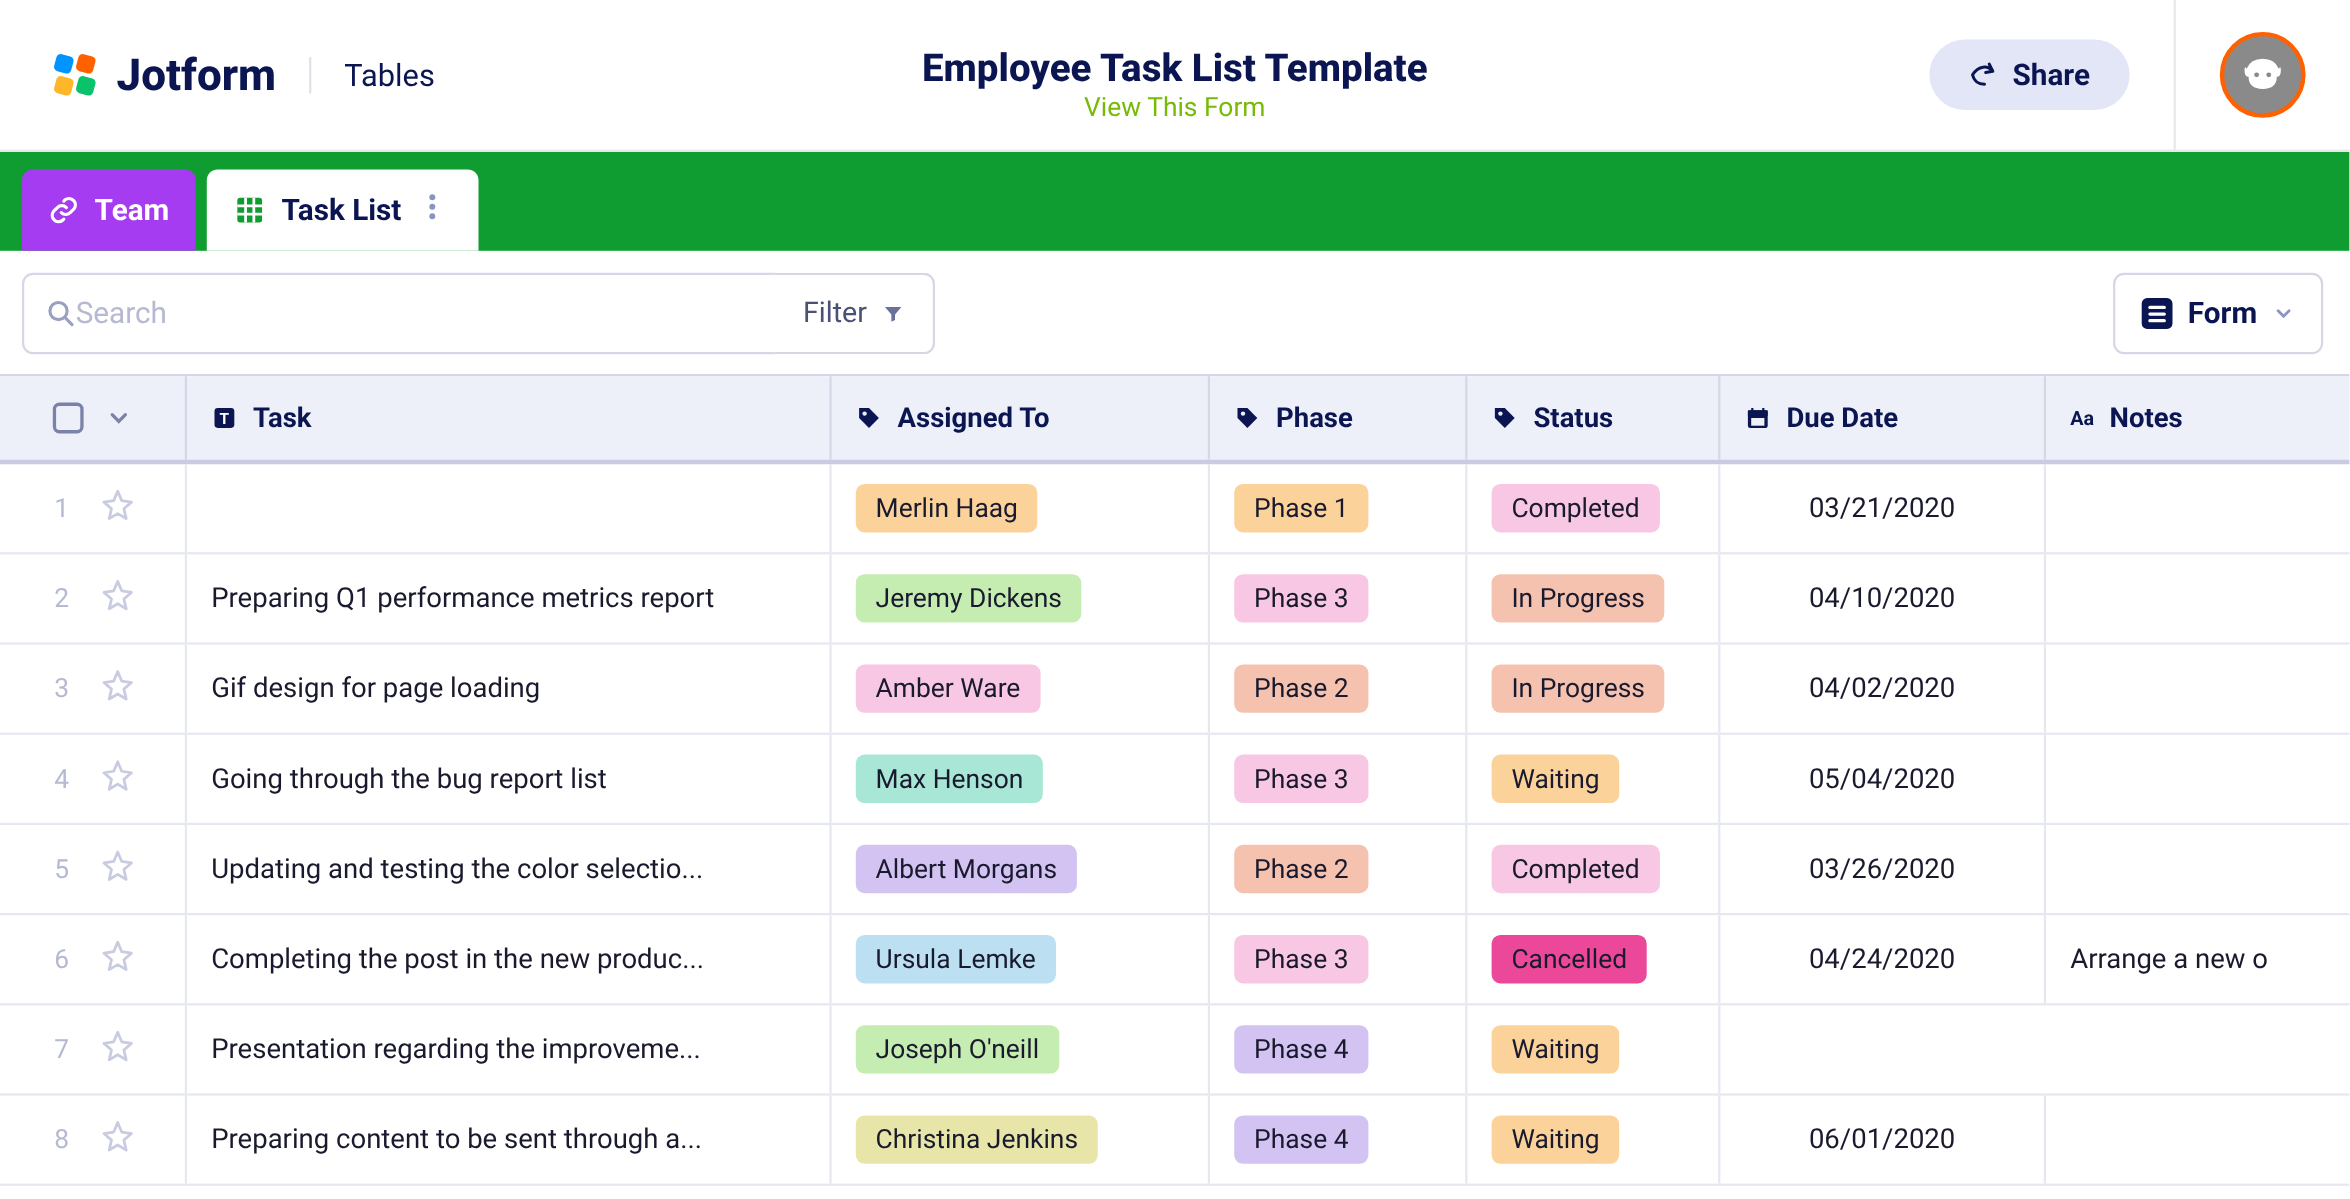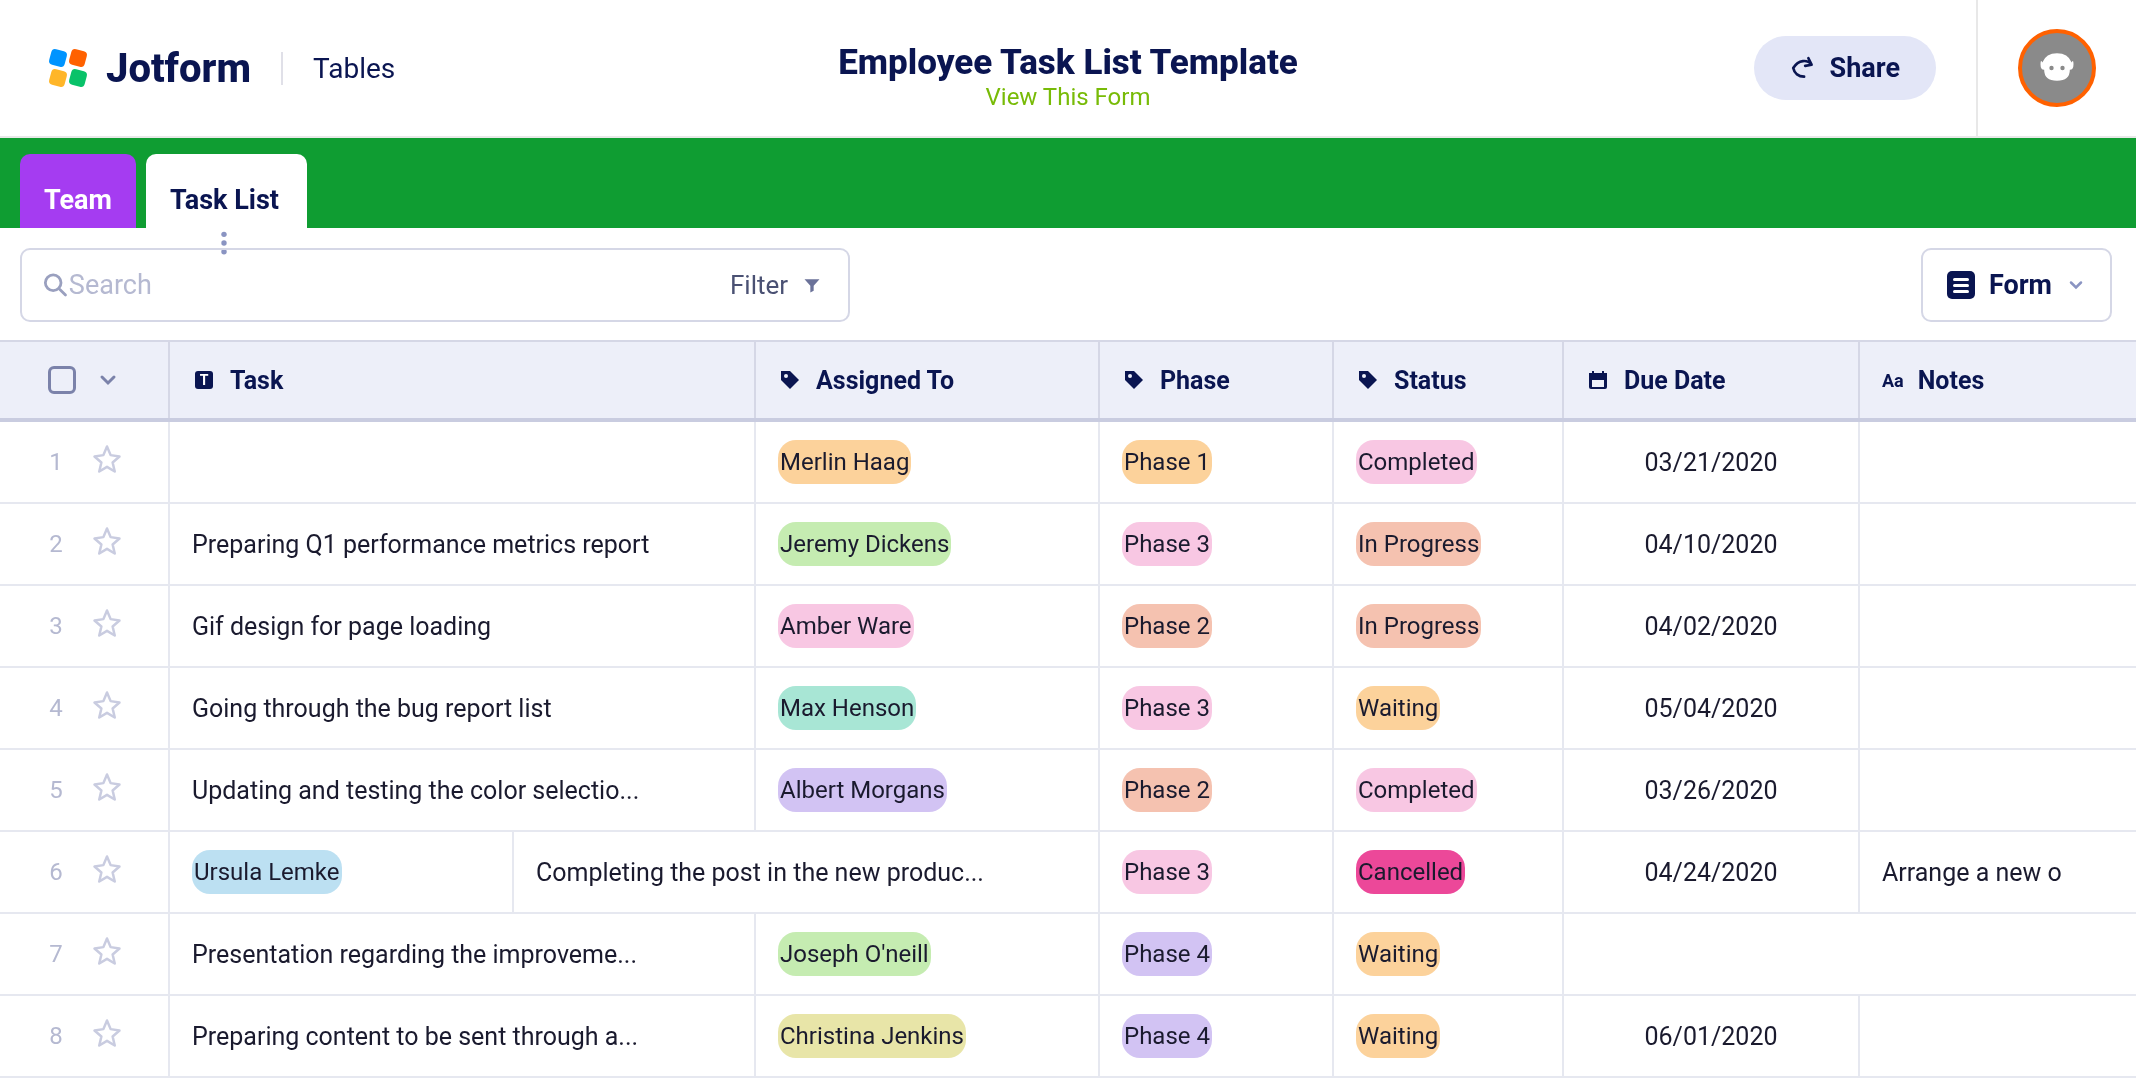--- a/index.html
+++ b/index.html
@@ -15,21 +15,21 @@
 .center-title h1 { font-size: 35px; font-weight: 800; color: #0a1551; }
 .view-form { font-size: 24px; color: #78bb07; }
 .header-right { margin-left: auto; display: flex; align-items: center; gap: 40px; }
 .share-btn { display: flex; align-items: center; gap: 14px; background: #e3e6f7; border: none; border-radius: 40px; padding: 16px 36px; font-size: 27px; font-weight: 700; color: #0a1551; cursor: pointer; }
 .avatar-wrap { border-left: 2px solid #e8e8e8; padding-left: 40px; height: 138px; display: flex; align-items: center; }
 .avatar { width: 78px; height: 78px; border-radius: 50%; border: 4px solid #ff6100; background: #8a8a8a; display: flex; align-items: center; justify-content: center; }
 .avatar svg { width: 44px; height: 44px; }
 
 
 .tabsbar { height: 90px; background: #0f9d32; display: flex; align-items: flex-end; padding-left: 20px; gap: 10px; }
-.tab { display: flex; align-items: center; gap: 14px; padding: 16px 24px; border-radius: 10px 10px 0 0; font-size: 27px; font-weight: 700; height: 74px; cursor: pointer; flex-direction: column; }
+.tab { display: flex; align-items: center; gap: 14px; padding: 16px 24px; border-radius: 10px 10px 0 0; font-size: 27px; font-weight: 700; height: 74px; cursor: pointer; }
 .tab.purple { background: #a53cf1; color: #fff; }
 .tab.active { background: #fff; color: #0a1551; padding-right: 28px; }
 .tab-menu-dots { padding: 0 10px; color: #8a94c2; }
 
 
 .toolbar { display: flex; align-items: center; padding: 20px 24px 18px 20px; gap: 0; }
 .search-box { display: flex; align-items: center; border: 2px solid #d5d7e6; border-radius: 10px; height: 74px; width: 694px; padding: 0 20px; }
 .search-box input { border: none; outline: none; font-size: 27px; color: #4a4a5a; width: 100%; background: transparent; }
 .search-box input::placeholder { color: #b5b9d1; }
 .filter-btn { display: flex; align-items: center; gap: 14px; border: 2px solid #d5d7e6; border-left: none; border-radius: 0 10px 10px 0; height: 74px; padding: 0 26px; font-size: 26px; color: #4a5173; background: #fff; margin-left: -10px; cursor: pointer; }
@@ -58,21 +58,21 @@
 .cell.c-sel .rownum { width: 20px; text-align: center; }
 .cell.c-task { width: 586px; text-overflow: ellipsis; }
 .cell.c-assigned { width: 344px; }
 .cell.c-phase { width: 234px; }
 .cell.c-status { width: 230px; }
 .cell.c-due { width: 296px; justify-content: center; }
 .cell.c-notes { width: 280px; border-right: none; }
 
 .star { width: 30px; height: 30px; cursor: pointer; }
 
-.tag { padding: 8px 2px; border-radius: 18px; font-size: 24px; color: #1a1a2e; }
+.tag { padding: 8px 18px; border-radius: 8px; font-size: 24px; color: #1a1a2e; }
 </style>
 </head>
 <body>
 
 <div class="header">
   <div class="logo">
     <div class="logo-mark">
       <svg viewBox="0 0 48 48">
           <g transform="rotate(0 24 24)">
             <rect x="6" y="6" width="16" height="16" rx="4" fill="#0094ff" transform="rotate(15 14 14)"></rect>
@@ -313,24 +313,24 @@
         <div class="cell c-due">03/26/2020</div>
         <div class="cell c-notes"></div>
       </div>
       <div class="grid-row">
         <div class="cell c-sel">
           <span class="rownum">6</span>
           <span><svg class="star" viewBox="0 0 24 24">
               <path d="M12 2l2.9 6.9L22 10l-5.5 4.8L18.2 22 12 18.3 5.8 22l1.7-7.2L2 10l7.1-1.1z" fill="none" stroke="#c9cce0" stroke-width="2" stroke-linejoin="round"></path>
             </svg></span>
         </div>
+        <div class="cell c-task">Completing the post in the new produc...</div>
         <div class="cell c-assigned">
           <span class="tag" style="background:#bce0f2">Ursula Lemke</span>
         </div>
-        <div class="cell c-task">Completing the post in the new produc...</div>
         <div class="cell c-phase">
           <span class="tag" style="background:#f8c7e3">Phase 3</span>
         </div>
         <div class="cell c-status">
           <span class="tag" style="background:#ec4899">Cancelled</span>
         </div>
         <div class="cell c-due">04/24/2020</div>
         <div class="cell c-notes">Arrange a new o</div>
       </div>
       <div class="grid-row">

